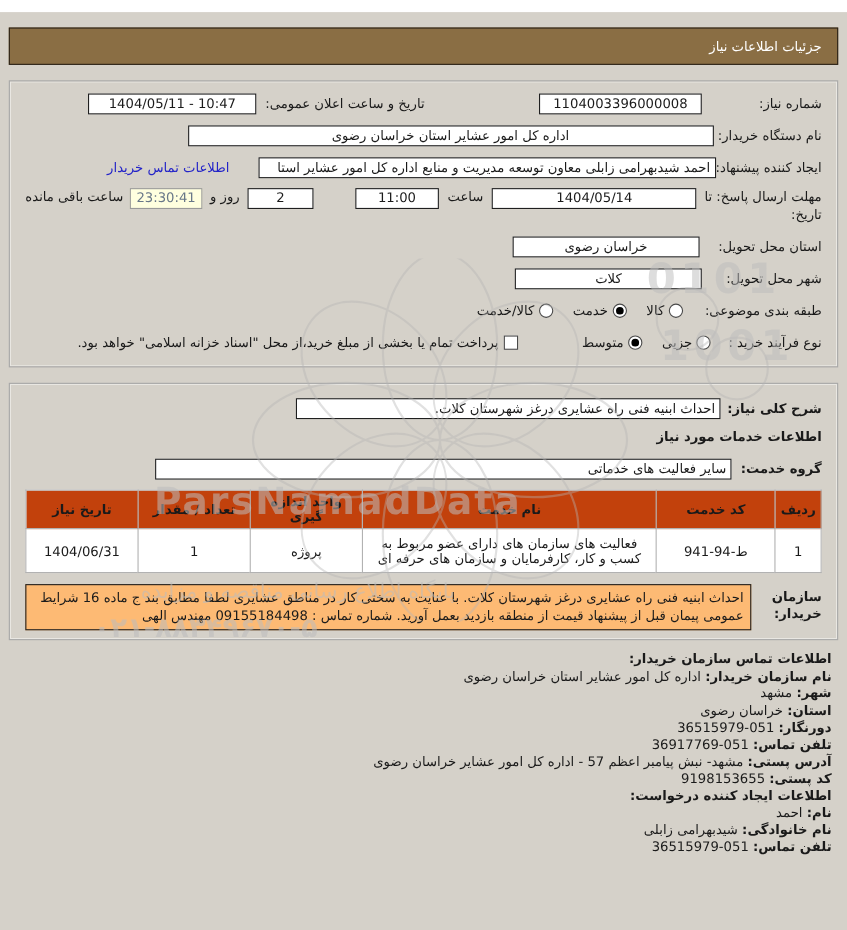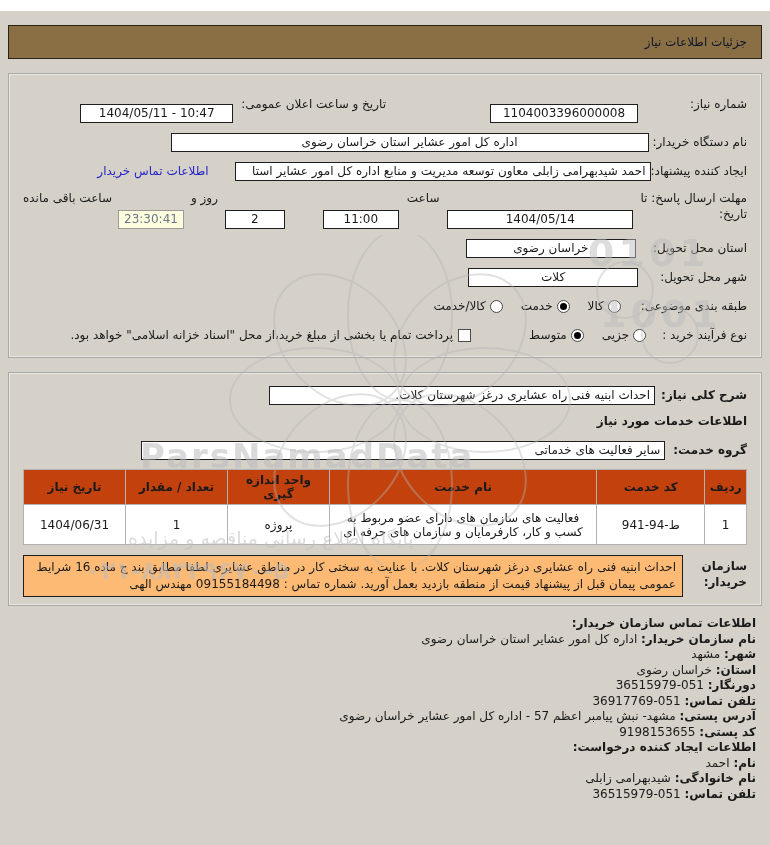--- a/index.html
+++ b/index.html
@@ -6,36 +6,36 @@
   html,body { width:770px; height:845px; overflow:hidden; }
   body {
     background:#d5d1c9;
     font-family:"DejaVu Sans","Liberation Sans",sans-serif;
     font-size:12px; color:#1a1a1a; direction:rtl; position:relative;
   }
   .topstrip { height:11px; background:#ffffff; }
   .titlebar {
     margin:14px 8px 13px 8px; height:34px; background:#8a6e44;
     border:1px solid #2b2218; display:flex; align-items:center;
-    color:#0f172a; padding:0 14px; font-size:12px;
+    color:#ffffff; padding:0 14px; font-size:12px;
   }
   .panel {
     margin:14px 8px 0 8px; border:1px solid #a8a8a8;
     box-shadow:inset 0 0 0 1px #e9e7e2; padding:10px 14px 8px 14px;
     position:relative; z-index:1;
   }
   .frow { display:flex; align-items:center; margin-bottom:9px; min-height:20px; }
   .flabel { white-space:nowrap; }
   .bold { font-weight:bold; }
   .field {
     background:#fff; border:1px solid #1f1f1f; height:19px; line-height:17px;
     padding:0 4px; white-space:nowrap; overflow:hidden; display:inline-block;
   }
   .center { text-align:center; }
-  .ltr { direction:ltr; unicode-bidi:embed;margin-top:20px; }
+  .ltr { direction:ltr; unicode-bidi:embed; }
   .link { color:#2323c8; cursor:pointer; white-space:nowrap; }
   .countdown { background:#ffffdf; border:1px solid #9a9a9a; color:#687788; text-align:center; }
   .radio {
     width:13px; height:13px; border:1px solid #4a4a4a; border-radius:50%;
     background:#fff; display:inline-block; flex:none; position:relative; margin-left:4px;
   }
   .radio.checked::after {
     content:''; position:absolute; top:2px; right:2px; width:7px; height:7px;
     border-radius:50%; background:#000;
   }

